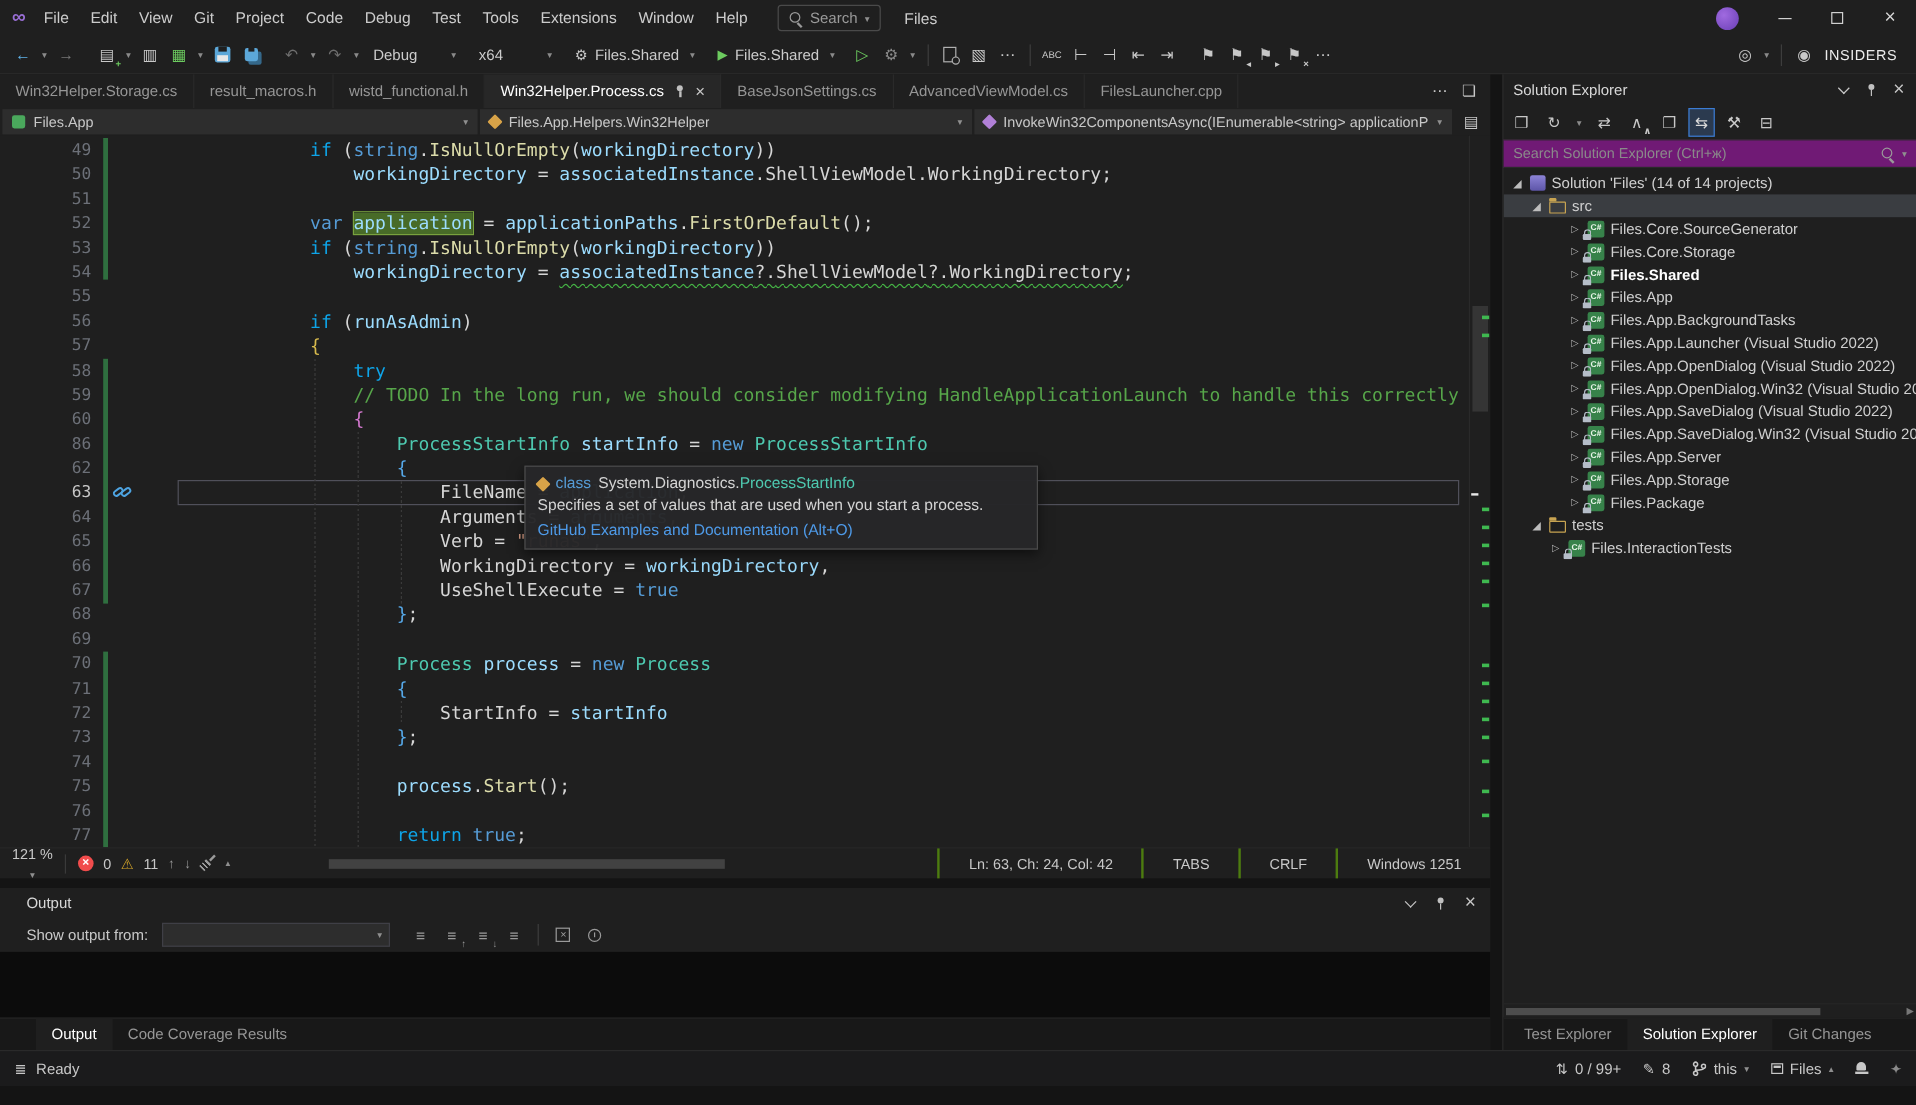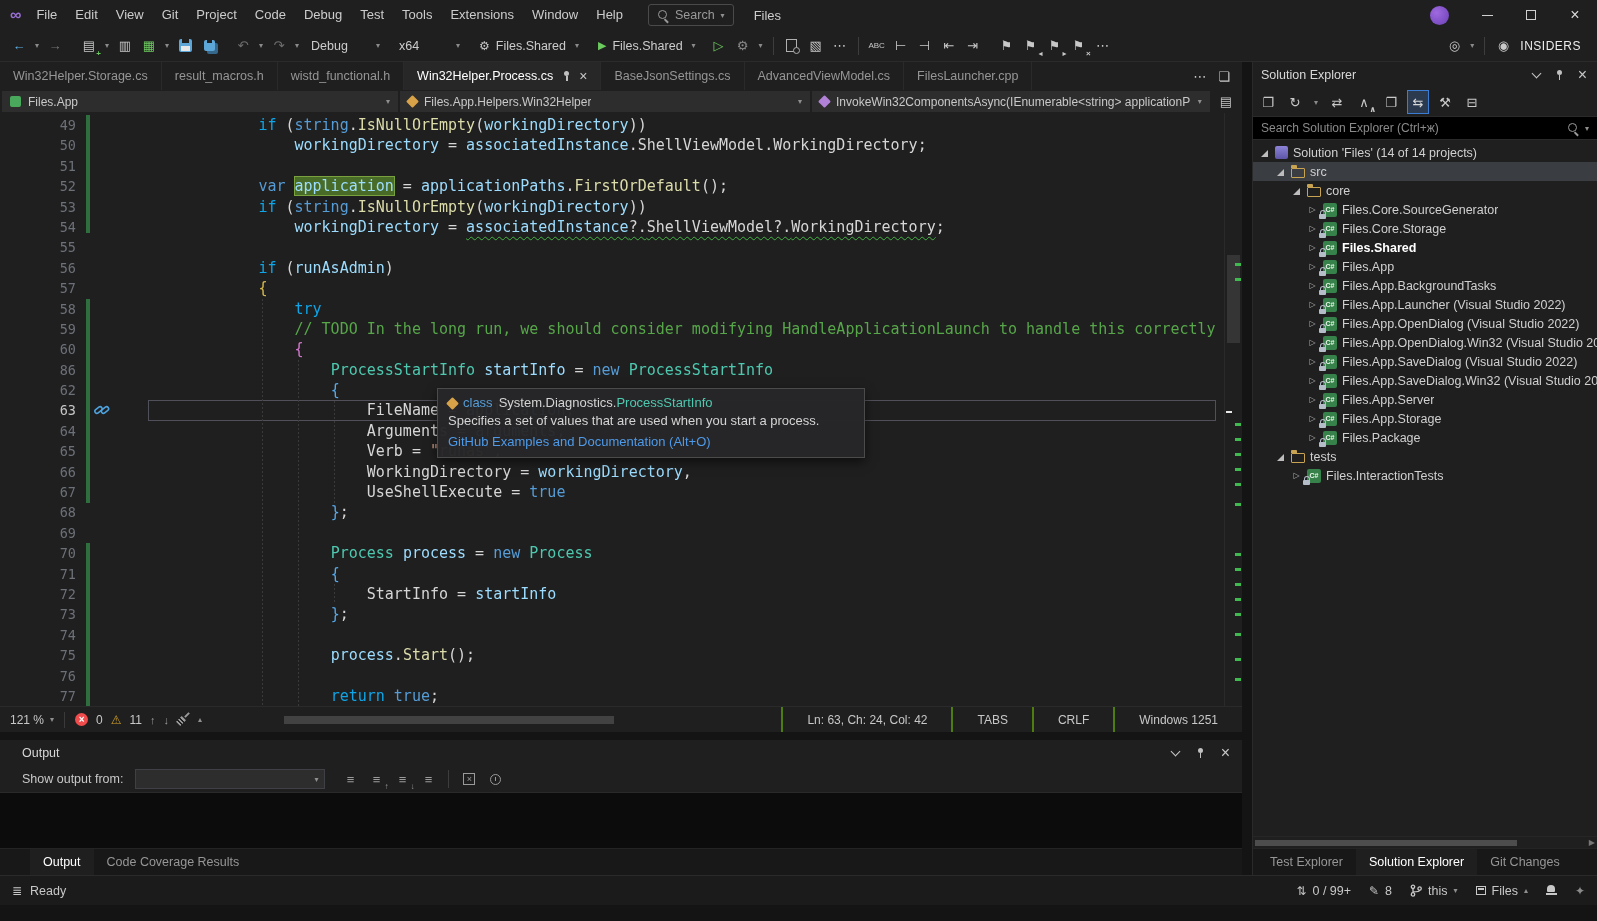--- a/index.html
+++ b/index.html
@@ -116,21 +116,21 @@
 .tt-r1{display:flex;align-items:center;gap:6px;line-height:18px;}
 .tt-class-icon{width:9px;height:9px;background:#d8a348;transform:rotate(45deg);border-radius:1px;flex:none;}
 .tt-kind{color:#569cd6;}
 .tt-ns{color:#d4d4d4;}
 .tt-type{color:#4ec9b0;}
 .tt-desc{color:#d4d4d4;line-height:18px;}
 .tt-link{color:#4e9ae8;margin-top:3px;line-height:17px;}
 
 
 .estatus{height:26px;display:flex;align-items:center;border-top:1px solid #2a2a2a;background:#1f1f1f;font-size:12px;color:#c8c8c8;}
-.es-zoom{display:flex;align-items:center;gap:6px;padding:0 10px;}
+.es-zoom{display:flex;align-items:center;gap:6px;padding:0 10px;flex-direction:column;}
 .es-sep{width:1px;height:16px;background:#3a3a3a;}
 .es-issues{display:flex;align-items:center;gap:8px;padding:0 10px;}
 .err-dot{width:13px;height:13px;border-radius:50%;background:#f14c4c;color:#fff;font-size:10px;font-weight:bold;display:flex;align-items:center;justify-content:center;line-height:1;}
 .warn{color:#d9a82a;font-size:12px;}
 .arr{color:#9a9a9a;font-size:11px;}
 .hscroll{flex:1;height:10px;margin:0 12px;position:relative;}
 .hthumb{position:absolute;left:60px;top:1px;width:330px;height:8px;background:#424242;}
 .es-right{display:flex;align-items:center;}
 .es-cell{padding:0 24px;border-left:2px solid #4d7c0f;line-height:26px;white-space:nowrap;}
 
@@ -149,21 +149,21 @@
 .outtabs{height:27px;display:flex;background:#181818;padding-left:30px;border-top:1px solid #242424;}
 .ptab{padding:0 13px;height:27px;line-height:27px;font-size:12.5px;color:#969696;white-space:nowrap;}
 .ptab.active{background:#1f1f1f;color:#ffffff;}
 
 
 .vsplit{position:absolute;left:1242px;top:62px;width:10px;height:813px;background:#141414;}
 .sepanel{position:absolute;left:1252px;top:62px;width:345px;height:813px;display:flex;flex-direction:column;background:#1f1f1f;border-left:1px solid #2a2a2a;}
 .se-title{height:26px;display:flex;align-items:center;padding:0 10px 0 8px;font-size:12.5px;color:#d8d8d8;}
 .se-title-icons{margin-left:auto;display:flex;gap:14px;align-items:center;color:#c8c8c8;}
 .se-toolbar{height:28px;display:flex;align-items:center;gap:5px;padding:0 4px;}
-.se-search{height:24px;background:#000000;border-top:1px solid #2a2a2a;border-bottom:1px solid #2a2a2a;display:flex;align-items:center;padding:0 8px;gap:6px;}
+.se-search{height:24px;background:#701a75;border-top:1px solid #2a2a2a;border-bottom:1px solid #2a2a2a;display:flex;align-items:center;padding:0 8px;gap:6px;}
 .se-search input{flex:1;background:transparent;border:none;outline:none;color:#c8c8c8;font-size:12px;font-family:inherit;}
 .se-search input::placeholder{color:#8a8a8a;}
 #tree{flex:1;overflow:hidden;padding-top:3px;}
 .trow{height:19px;display:flex;align-items:center;gap:5px;font-size:12.5px;color:#d0d0d0;white-space:nowrap;overflow:hidden;}
 .trow.sel{background:#3a3d41;}
 .arrow{width:11px;flex:none;color:#b0b0b0;font-size:8px;text-align:center;}
 .arrow.exp::after{content:'';display:block;margin:2px auto 0;width:0;height:0;border-bottom:7px solid #bdbdbd;border-left:7px solid transparent;}
 .ti{flex:none;position:relative;display:flex;align-items:center;justify-content:center;}
 .ti-sol{width:13px;height:13px;background:linear-gradient(180deg,#8c83d6,#5d55a8);border-radius:2px;}
 .ti-fold{width:14px;height:10px;border:1.5px solid #c8a452;border-radius:1px;margin-top:3px;}
@@ -635,25 +635,20 @@
         <div class="trow" style="padding-left: 6px;">
           <span class="arrow exp"></span>
           <span class="ti ti-sol"></span>
           <span class="tlabel">Solution 'Files' (14 of 14 projects)</span>
         </div>
         <div class="trow sel" style="padding-left: 22px;">
           <span class="arrow exp"></span>
           <span class="ti ti-fold"></span>
           <span class="tlabel">src</span>
         </div>
-        <div class="trow" style="padding-left: 38px;">
-          <span class="arrow exp"></span>
-          <span class="ti ti-fold"></span>
-          <span class="tlabel">core</span>
-        </div>
         <div class="trow" style="padding-left: 54px;">
           <span class="arrow">▷</span>
           <span class="ti ti-proj">C#<span class="ti-lock"></span></span>
           <span class="tlabel">Files.Core.SourceGenerator</span>
         </div>
         <div class="trow" style="padding-left: 54px;">
           <span class="arrow">▷</span>
           <span class="ti ti-proj">C#<span class="ti-lock"></span></span>
           <span class="tlabel">Files.Core.Storage</span>
         </div>

